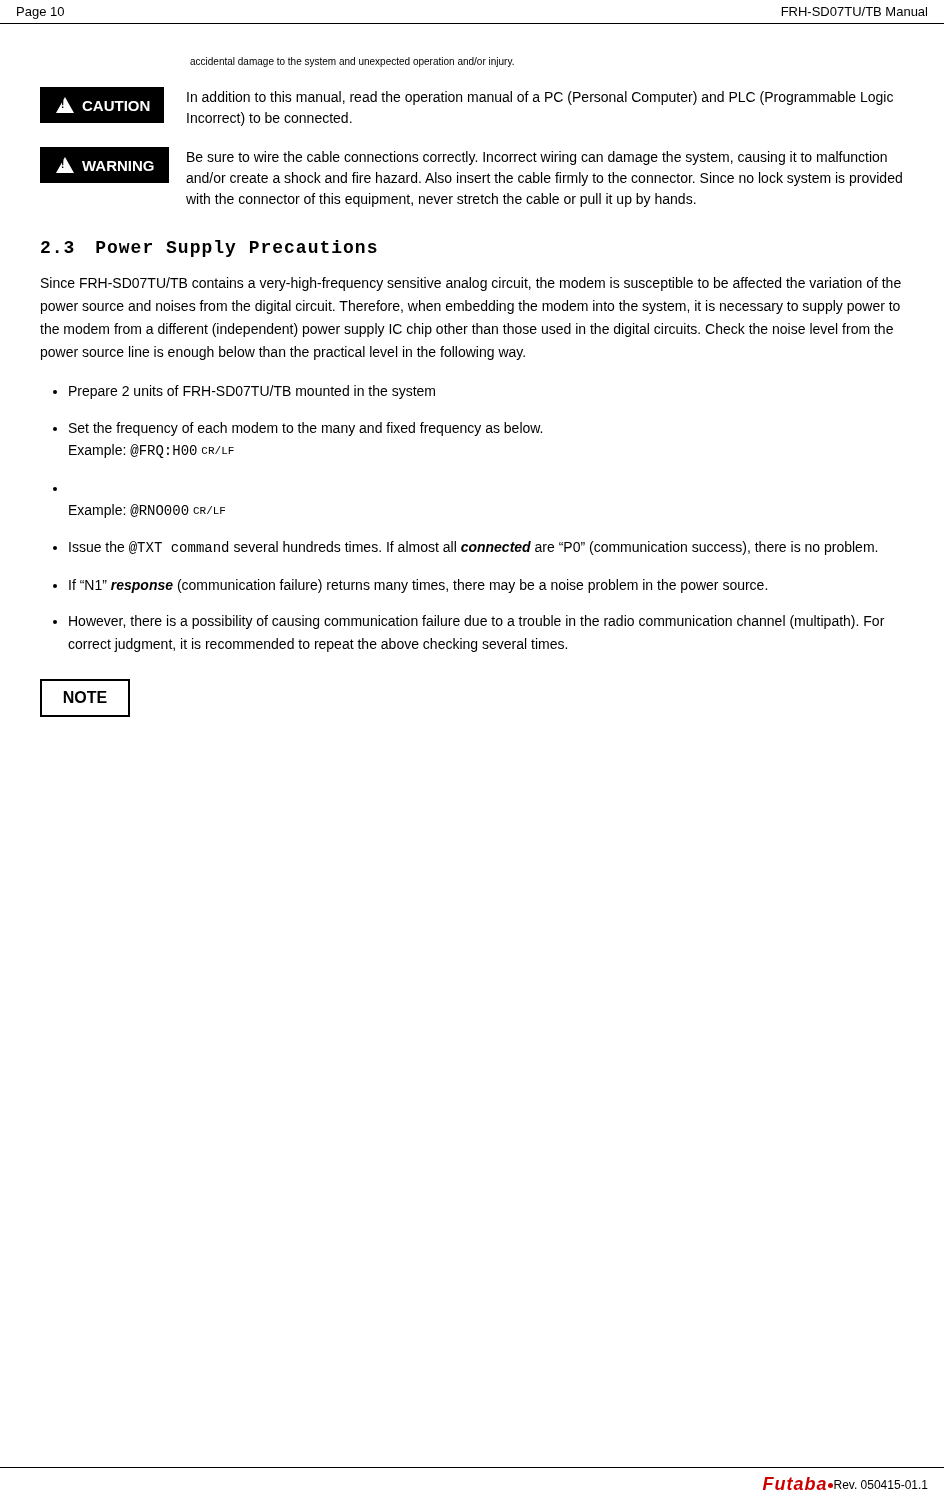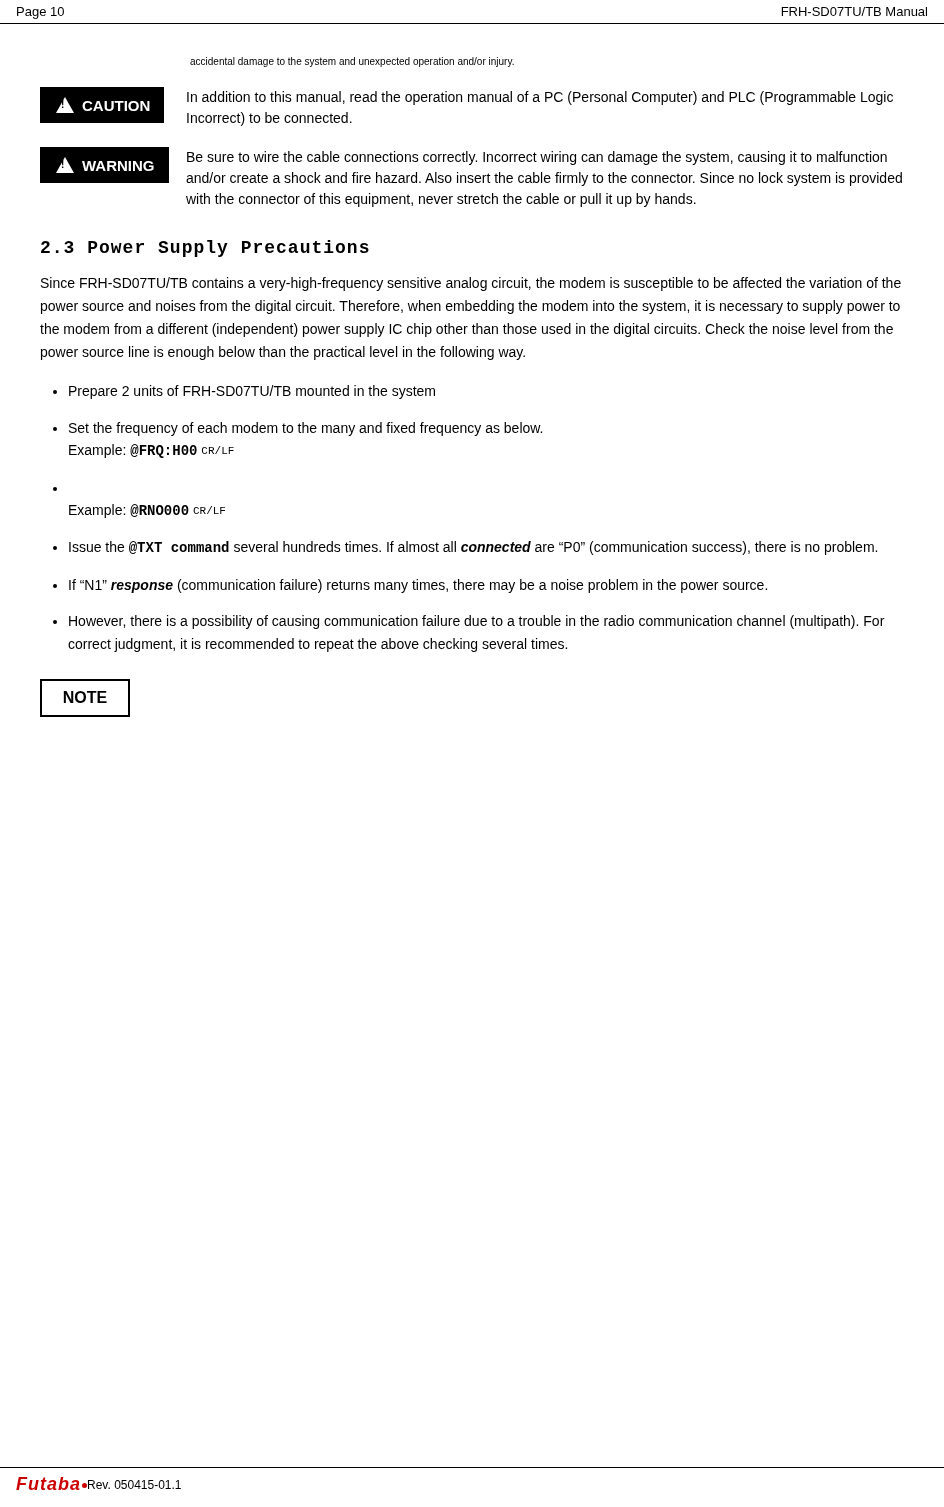--- a/index.html
+++ b/index.html
@@ -79,20 +79,21 @@
     }
     .section-heading {
       font-size: 18px;
       font-weight: bold;
       font-family: 'Courier New', monospace;
       letter-spacing: 1px;
       margin: 28px 0 14px 0;
       border-bottom: none;
     }
     .section-heading span.num {
+      margin-right: 8px;
     }
     .section-body {
       font-size: 14px;
       line-height: 1.65;
       margin-bottom: 16px;
     }
     .bullet-list {
       list-style: disc;
       margin-left: 28px;
       margin-bottom: 4px;
@@ -100,21 +101,21 @@
     .bullet-list li {
       margin-bottom: 14px;
       line-height: 1.6;
     }
     .italic-bold {
       font-style: italic;
       font-weight: bold;
     }
     .code-inline {
       font-family: 'Courier New', monospace;
-      font-weight: bold;
+      font-weight: normal;
       font-size: 14px;
     }
     .small-mono {
       font-family: 'Courier New', monospace;
       font-size: 11px;
       vertical-align: middle;
     }
     .note-row {
       display: flex;
       align-items: flex-start;
@@ -142,21 +143,21 @@
       text-decoration: underline;
       font-weight: bold;
       font-variant: small-caps;
     }
     .page-footer {
       position: absolute;
       bottom: 12px;
       left: 0;
       right: 0;
       display: flex;
-      justify-content: flex-start;
+      justify-content: flex-end;
       align-items: center;
       padding: 0 16px;
       border-top: 1px solid #000;
       padding-top: 6px;
     }
     .futaba-logo {
       font-family: Arial, sans-serif;
       font-size: 18px;
       font-weight: bold;
       color: #cc0000;

